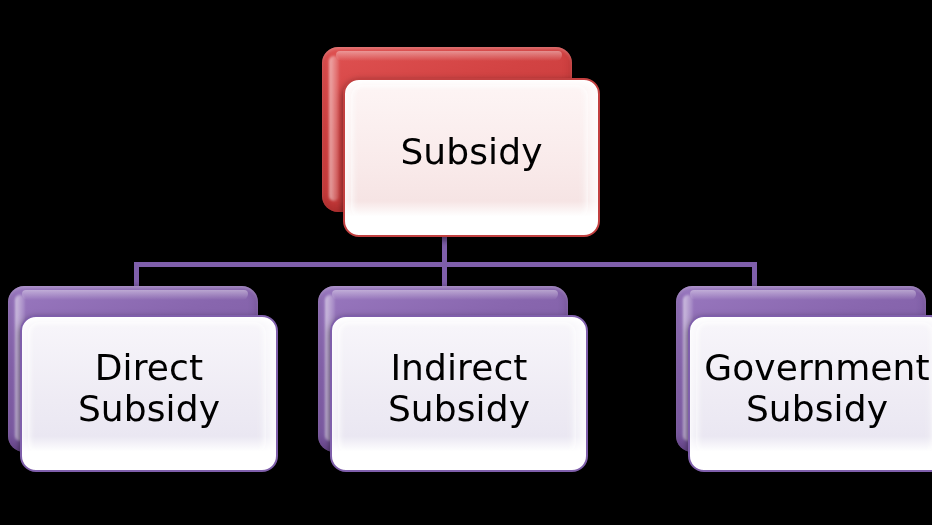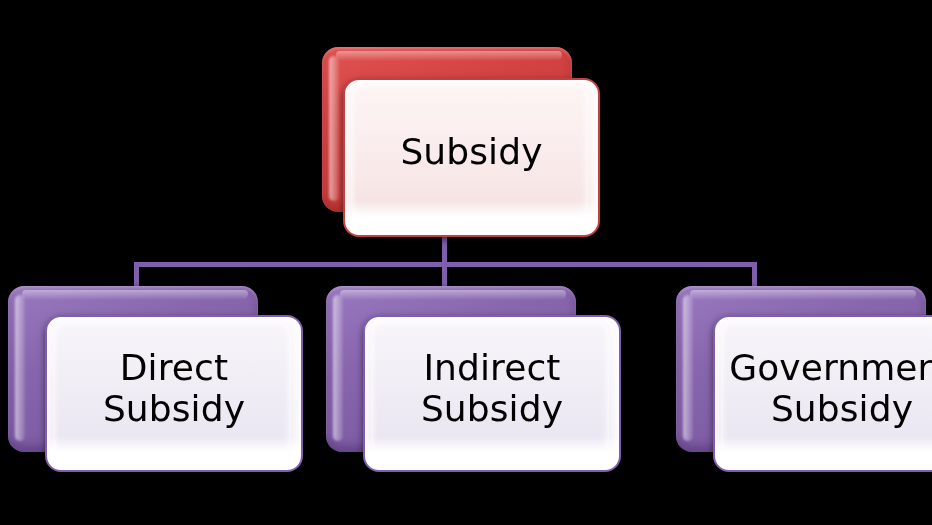--- a/index.html
+++ b/index.html
@@ -147,24 +147,24 @@
   }
 
   
   #node-root            { left: 322px; top: 47px;  width: 278px; height: 190px; }
   #node-root .plate-back  { left: 0px;  top: 0px;  width: 250px; height: 165px; }
   #node-root .plate-front { left: 21px; top: 31px; width: 257px; height: 159px; }
 
   
   .node-child           { top: 286px; width: 282px; height: 186px; }
   .node-child .plate-back  { left: 0px;  top: 0px;  width: 250px; height: 166px; }
-  .node-child .plate-front { left: 37px; top: 29px; width: 258px; height: 157px; }
+  .node-child .plate-front { left: 12px; top: 29px; width: 258px; height: 157px; }
 
   #node-direct     { left: 8px;   }
-  #node-indirect   { left: 318px; margin-left: 8px; }
+  #node-indirect   { left: 318px; }
   #node-government { left: 628px; margin-left: 48px; }
 </style>
 </head>
 <body>
 
 <div id="canvas">
 
   <div class="conn conn-v-root"></div>
   <div class="conn conn-h"></div>
   <div class="conn conn-v-left"></div>

